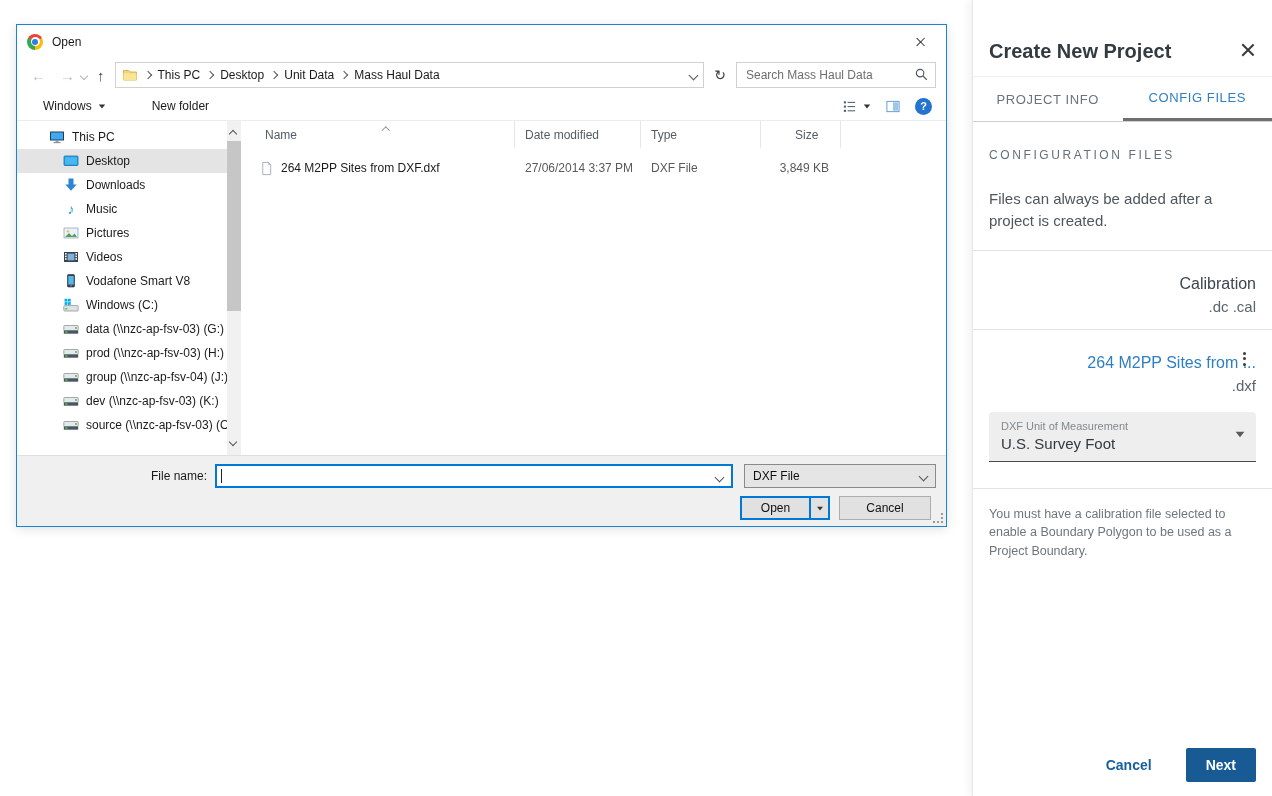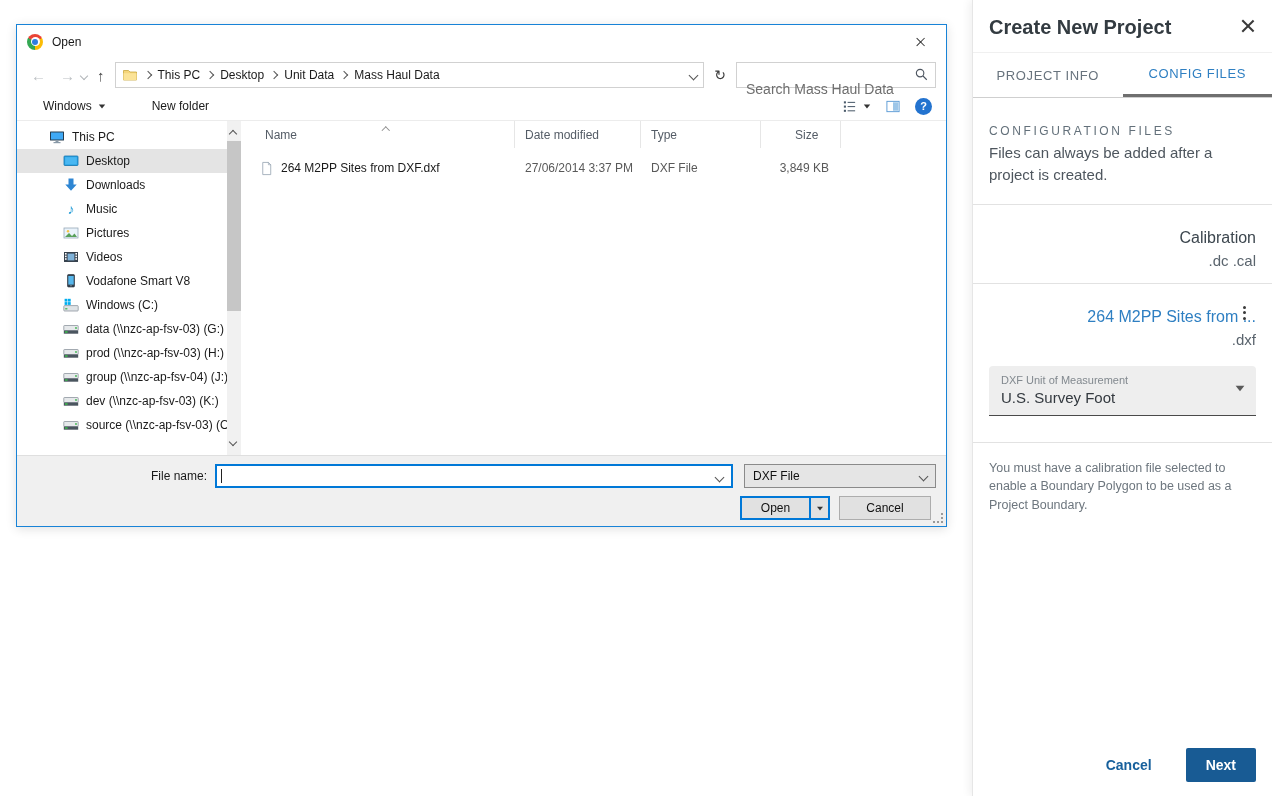--- a/index.html
+++ b/index.html
@@ -33,21 +33,21 @@
   .navrow{height:34px;flex:0 0 34px;display:flex;align-items:center;padding:0 10px;gap:6px;}
   .navbtn{font-size:15px;line-height:1;padding:2px 4px;}
   .nav-disabled{color:#bcc0c4;} .nav-up{color:#4a4a4a;font-size:15px;}
   .nav-hist{margin-left:-4px;}
   .nav-hist .chev{border-color:#b0b4b8;width:5px;height:5px;}
   .addressbox{flex:1;height:24px;border:1px solid #d1d1d1;display:flex;align-items:center;padding:0 6px;gap:7px;background:#fff;}
   .crumb{font-size:12px;color:#1a1a1a;white-space:nowrap;}
   .addr-end{margin-left:auto;display:flex;align-items:center;}
   .refresh{font-size:14px;color:#3a3a3a;padding:0 4px;}
   .searchbox{width:198px;height:24px;border:1px solid #d1d1d1;position:relative;flex:0 0 198px;}
-  .searchbox input{border:0;outline:none;width:168px;height:20px;margin:15px 0 0 7px;font-size:14px;color:#333;
+  .searchbox input{border:0;outline:none;width:168px;height:20px;margin:1px 0 0 7px;font-size:12px;color:#333;
     font-family:"Liberation Sans",sans-serif;background:transparent;}
   .searchbox input::placeholder{color:#6e6e6e;}
   .search-ic{position:absolute;right:6px;top:4px;}
 
   .toolbar{height:28px;flex:0 0 28px;display:flex;align-items:center;padding:0 14px 0 26px;border-bottom:1px solid #ececec;}
   .tb-item{display:flex;align-items:center;gap:6px;margin-right:46px;color:#1a1a1a;}
   .tb-item .tri-down{transform:scale(.8);}
   .tb-right{margin-left:auto;display:flex;align-items:center;gap:14px;}
   .helpbtn{width:17px;height:17px;border-radius:50%;background:#2373cf;color:#fff;font-weight:bold;
     font-size:11px;display:flex;align-items:center;justify-content:center;}
@@ -97,29 +97,29 @@
   .open-split .tri-down{transform:scale(.75);}
   .cancel-btn{width:92px;}
   .grip{position:absolute;right:3px;bottom:3px;width:9px;height:9px;}
   .grip i{position:absolute;width:2px;height:2px;background:#9a9a9a;}
   .grip i:nth-child(1){right:0;bottom:0;} .grip i:nth-child(2){right:4px;bottom:0;}
   .grip i:nth-child(3){right:0;bottom:4px;} .grip i:nth-child(4){right:8px;bottom:0;} .grip i:nth-child(5){right:0;bottom:8px;}
 
   
   .panel{position:absolute;right:0;top:0;width:300px;height:796px;background:#fff;box-sizing:border-box;
      border-left:1px solid #e6e6e6;box-shadow:-3px 0 8px rgba(0,0,0,.06);display:flex;flex-direction:column;}
-  .p-head{padding:16px 16px 13px;display:flex;align-items:center;justify-content:space-between;border-bottom:1px solid #f0f0f0;}
+  .p-head{padding:16px 16px 13px;display:flex;align-items:center;justify-content:space-between;border-bottom:1px solid #f0f0f0;margin-top:24px;}
   .p-title{font-size:20px;font-weight:bold;color:#333b41;}
   .p-close .xmark::before,.p-close .xmark::after{background:#3a3a3a;height:16px;top:0;}
   .p-tabs{display:flex;height:45px;border-bottom:1px solid #cfcfcf;box-sizing:border-box;}
   .p-tab{flex:1;display:flex;align-items:center;justify-content:center;font-size:13px;letter-spacing:.6px;color:#68737d;box-sizing:border-box;}
   .p-tab.active{color:#2e7fc2;border-bottom:3px solid #6f6f6f;}
   .p-sect{padding:0 16px;}
   .p-heading{margin-top:26px;font-size:12px;letter-spacing:2.6px;color:#63707a;}
-  .p-intro{margin-top:4px;font-size:15px;line-height:1.45;color:#4e565e;padding-bottom:18px;}
+  .p-intro{margin-top:26px;font-size:15px;line-height:1.45;color:#4e565e;padding-bottom:18px;}
   .divider{height:1px;background:#e2e2e2;width:100%;}
   .file-block{padding:24px 16px 14px 81px;position:relative;text-align:right;}
   .fb-title{font-size:16px;color:#3c464e;}
   .fb-title.link{color:#2e7fc2;}
   .fb-ext{font-size:15px;color:#5a646d;margin-top:5px;}
   .kebab{position:absolute;right:24px;top:20px;display:flex;flex-direction:column;gap:2.5px;padding:2px;}
   .kebab i{width:3.2px;height:3.2px;border-radius:50%;background:#3a3a3a;}
   .select-box{margin:4px 16px 26px;background:#eeeeee;border-radius:4px 4px 0 0;border-bottom:1px solid #4a4a4a;
       padding:8px 30px 9px 12px;position:relative;}
   .sel-label{font-size:11px;color:#82898f;}

